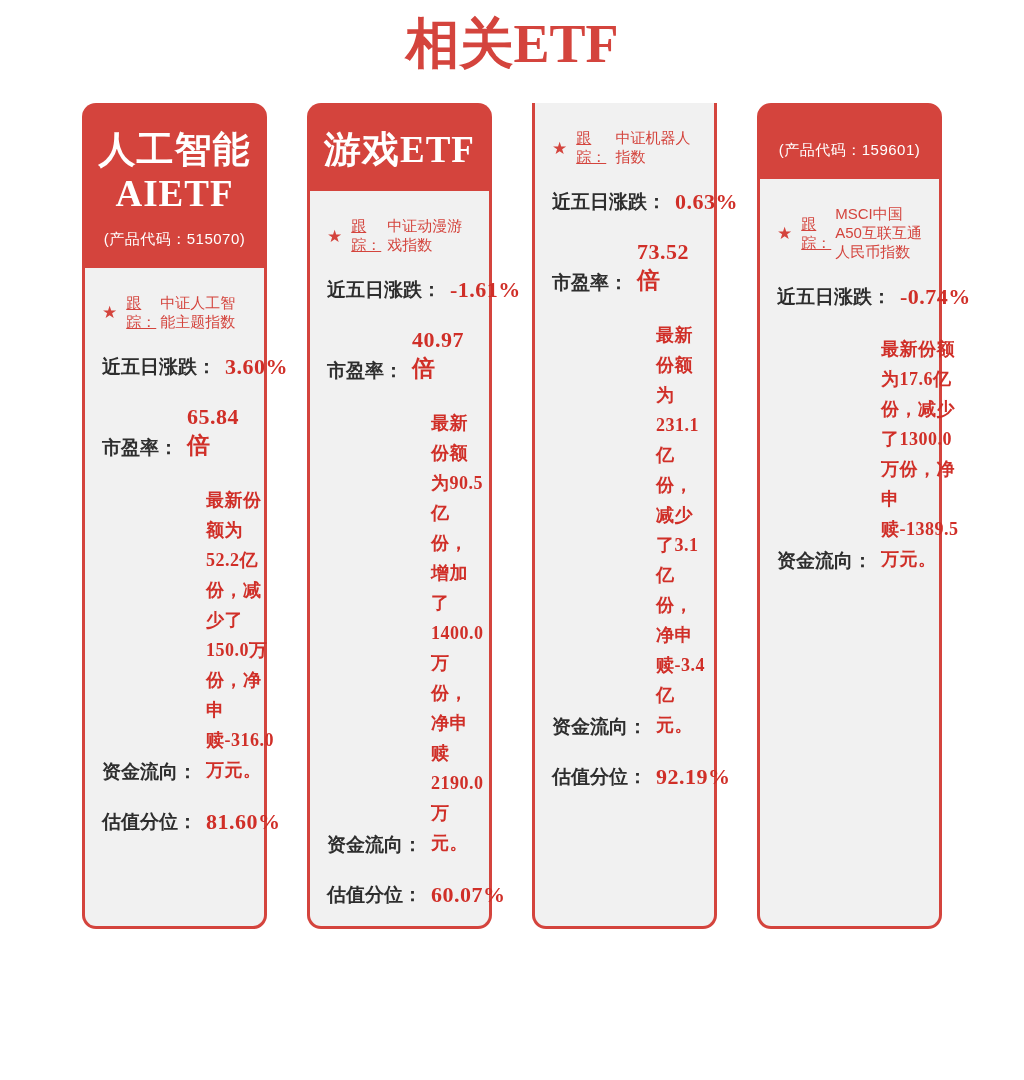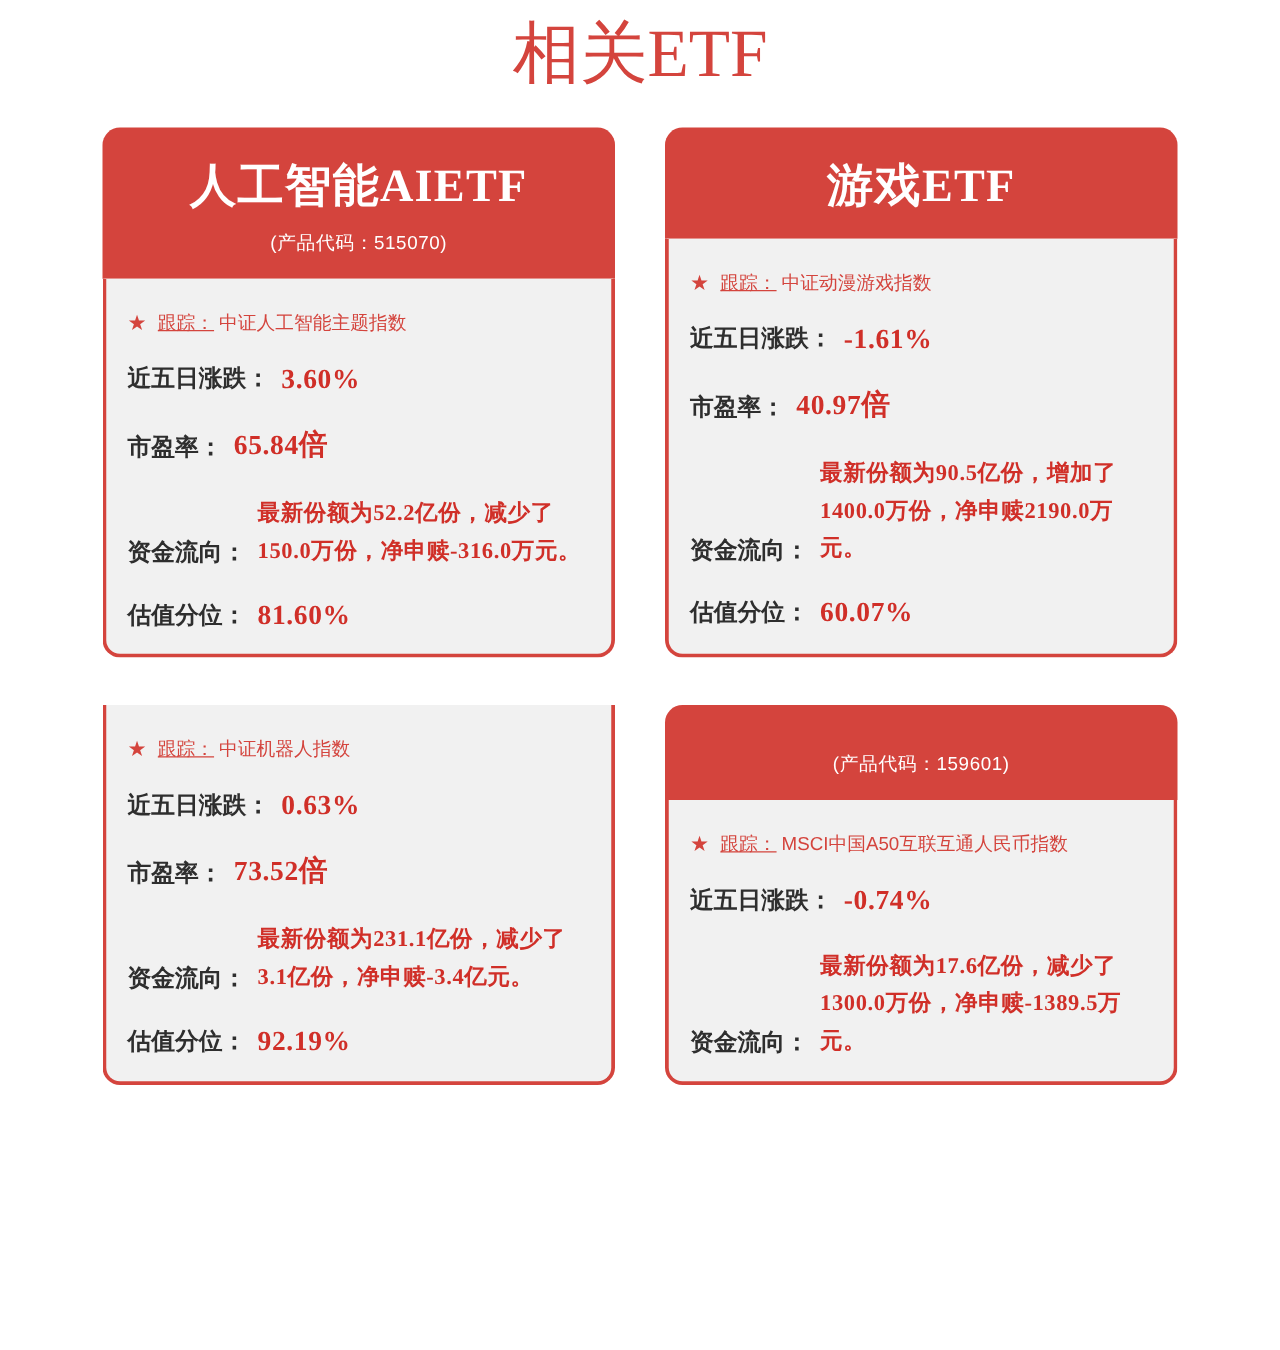--- a/index.html
+++ b/index.html
@@ -13,27 +13,27 @@
   body{
     width:1024px;height:1080px;margin:0 auto;
     font-family:"Liberation Sans","DejaVu Sans",sans-serif;
     overflow:hidden;
   }
   .main-title{
     text-align:center;
     color:var(--red);
     margin:12px 0 28px;
     font-size:54px;
-    font-weight:normal;
+    font-weight:bold;
     line-height:1.15;
   }
   .main-title .en{font-family:"Liberation Serif","DejaVu Serif",serif;}
   .cards-grid{
     display:grid;
-    grid-template-columns:1fr 1fr;
+    grid-template-columns:1fr 1fr 1fr 1fr;
     gap:38px 40px;
     padding:0 82px;
   }
   .card{
     display:flex;
     flex-direction:column;
     border-radius:16px;
   }
   .card-header{
     background:var(--red);

